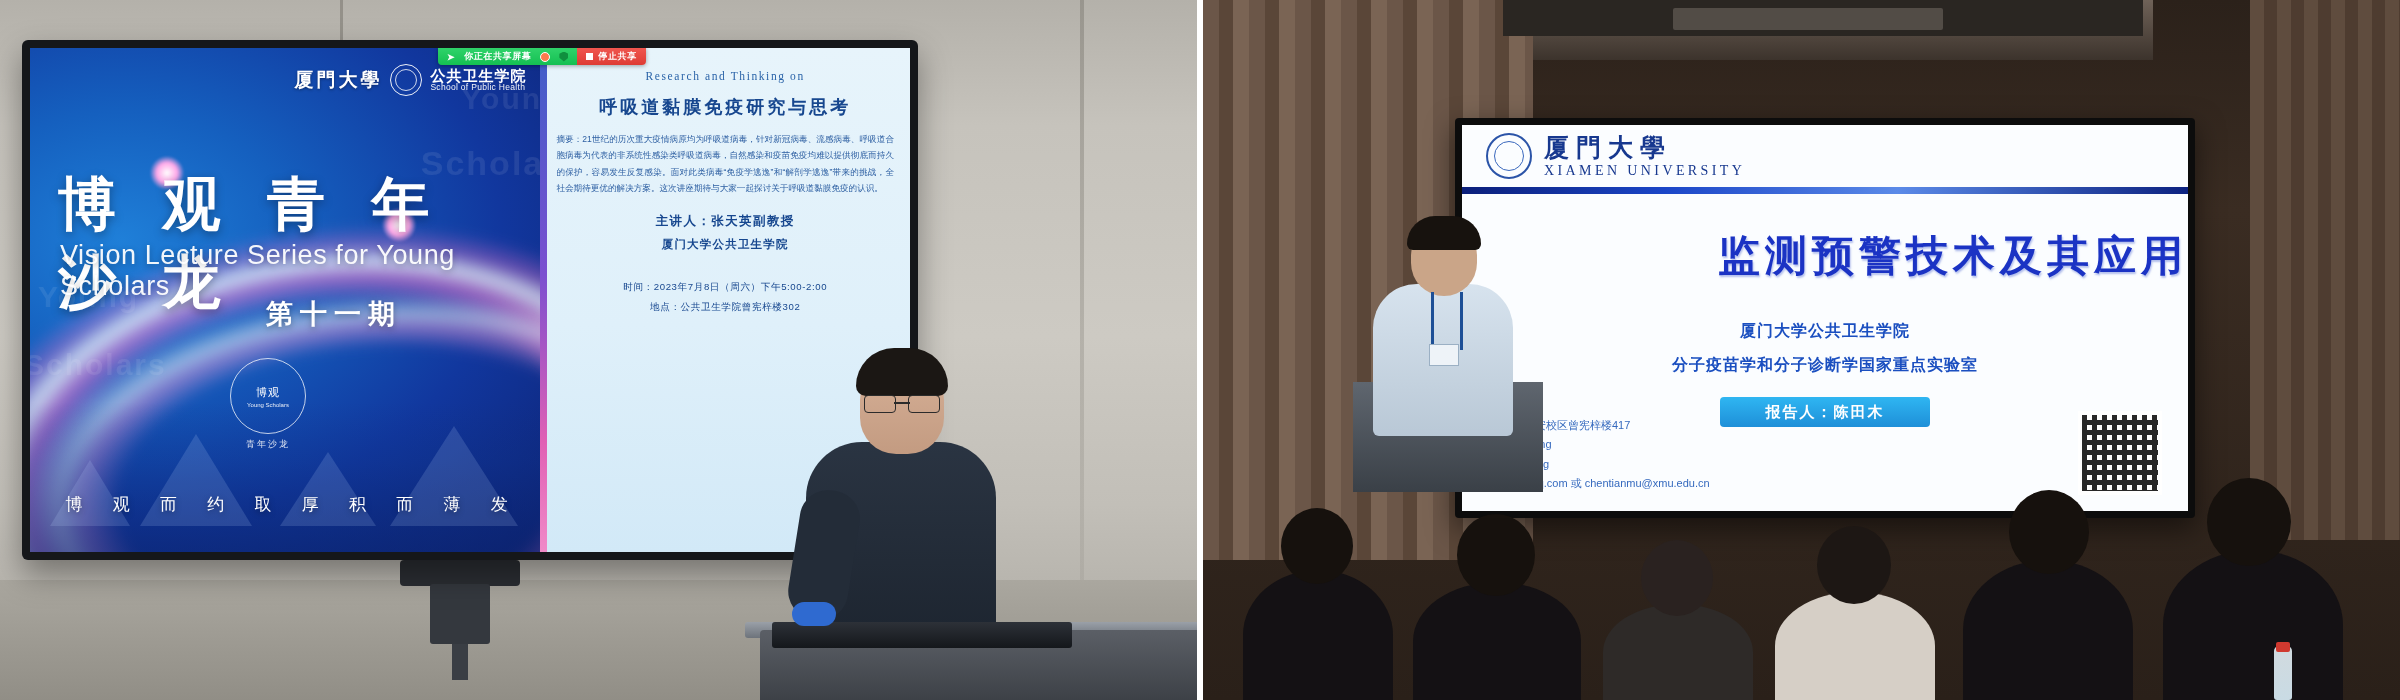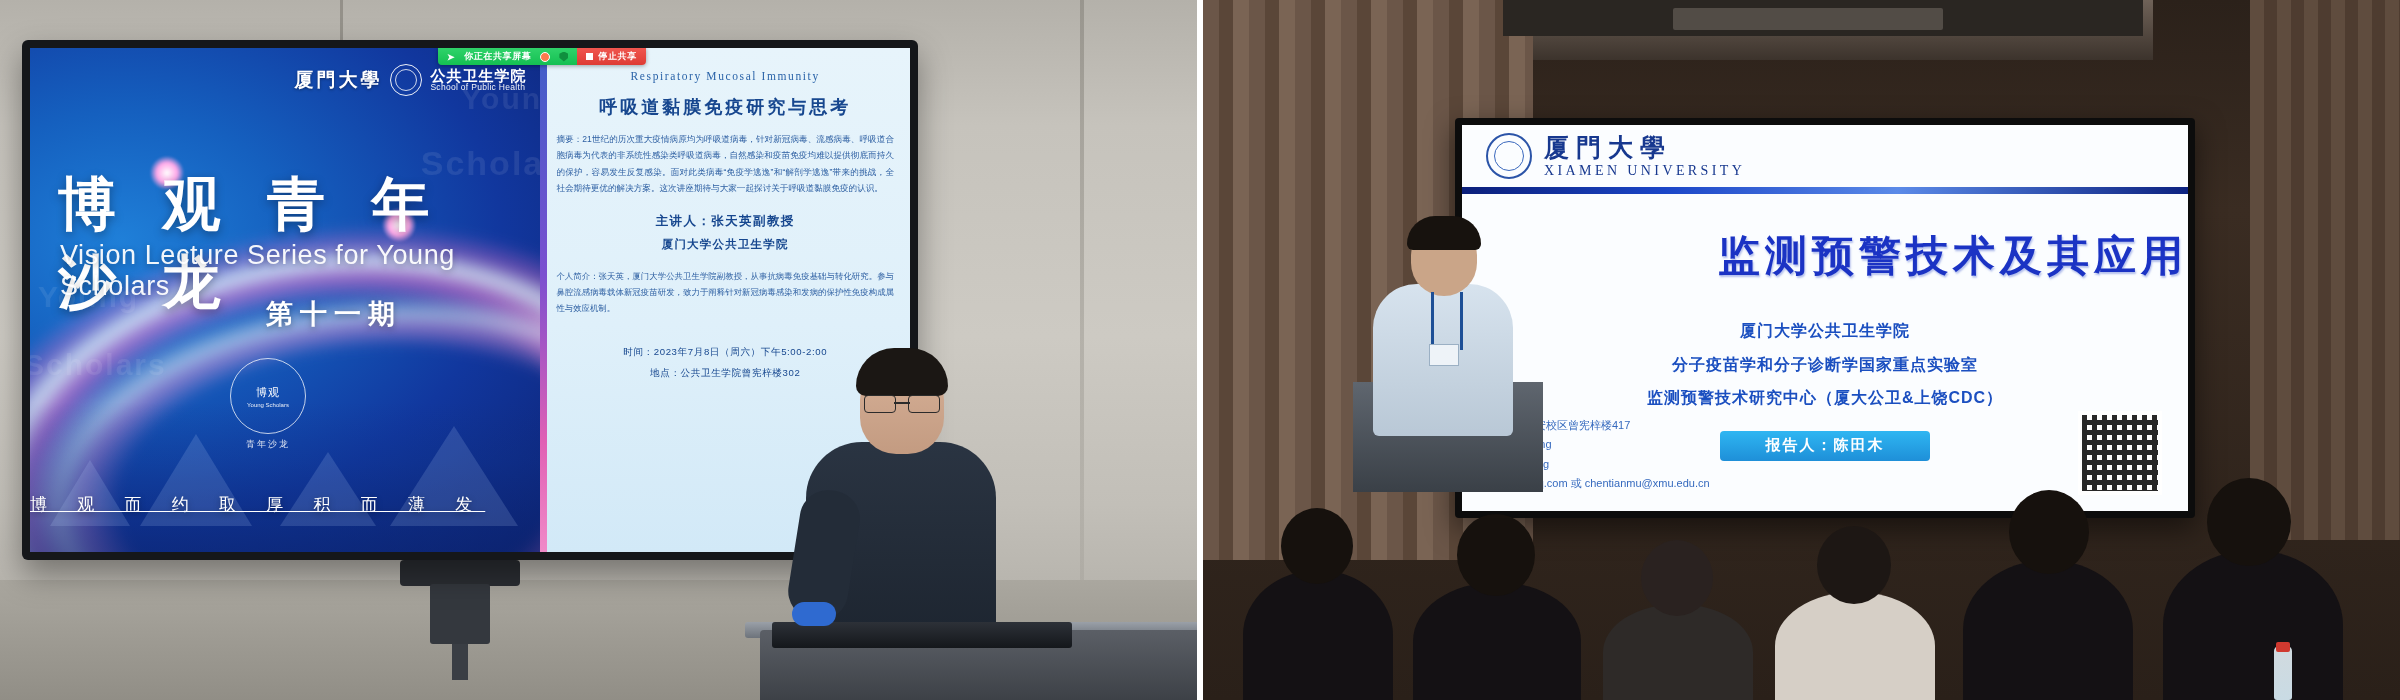--- a/index.html
+++ b/index.html
@@ -72,22 +72,22 @@
   .big-en{position:absolute;left:30px;top:192px;color:rgba(255,255,255,.94);font-size:27px;
     letter-spacing:.6px;text-shadow:0 2px 6px rgba(0,0,0,.3);}
   .issue{position:absolute;left:236px;top:248px;color:#fff;font-size:27px;font-weight:700;
     letter-spacing:7px;font-family:"Liberation Serif",serif;text-shadow:0 2px 6px rgba(0,0,0,.35);}
   .badge{position:absolute;left:200px;top:310px;width:74px;height:74px;border-radius:50%;
     border:1.5px solid rgba(255,255,255,.75);display:flex;flex-direction:column;
     align-items:center;justify-content:center;color:#fff;}
   .badge-cn{font-size:11px;letter-spacing:1px;font-family:"Liberation Serif",serif;}
   .badge-en{font-size:6px;opacity:.9;margin-top:2px;}
   .badge-sub{position:absolute;left:196px;top:390px;width:84px;text-align:center;color:rgba(255,255,255,.85);font-size:9px;letter-spacing:2px;}
-  .slogan{position:absolute;left:0;right:0;bottom:36px;text-align:left;color:#fff;font-size:17px;
-    letter-spacing:13px;font-family:"Liberation Serif",serif;text-shadow:0 2px 6px rgba(0,0,0,.4);text-decoration:underline;}
+  .slogan{position:absolute;left:16px;right:0;bottom:36px;text-align:center;color:#fff;font-size:17px;
+    letter-spacing:13px;font-family:"Liberation Serif",serif;text-shadow:0 2px 6px rgba(0,0,0,.4);}
 
   
   .slide-right{position:relative;width:42%;height:100%;
     background:linear-gradient(180deg,#e7f4fb 0%,#dff0fa 55%,#d2e9f7 100%);
     color:#1d4f96;padding:18px 16px 0 16px;box-sizing:border-box;}
   .edge{position:absolute;left:0;top:0;width:7px;height:100%;
     background:linear-gradient(180deg,#3f5fc8,#7b4fd0 45%,#e060b4 78%,#f08ac8);}
   .en-title{text-align:center;font-family:"Liberation Serif",serif;font-size:11.5px;
     letter-spacing:1.6px;line-height:1.8;color:#2a63a8;}
   .cn-title{text-align:center;font-family:"Liberation Serif",serif;font-size:18px;font-weight:700;
@@ -231,26 +231,25 @@
               <span class="badge-cn">博观</span>
               <span class="badge-en">Young Scholars</span>
             </div>
             <div class="badge-sub">青年沙龙</div>
 
             <div class="slogan">博 观 而 约 取    厚 积 而 薄 发</div>
           </div>
 
           <div class="slide-right">
             <div class="edge"></div>
-            <div class="en-title">Respiratory Mucosal Immunity</div>
+            <div class="en-title">Research and Thinking on</div>
             <div class="cn-title">呼吸道黏膜免疫研究与思考</div>
             <div class="abstract">摘要：21世纪的历次重大疫情病原均为呼吸道病毒，针对新冠病毒、流感病毒、呼吸道合胞病毒为代表的非系统性感染类呼吸道病毒，自然感染和疫苗免疫均难以提供彻底而持久的保护，容易发生反复感染。面对此类病毒“免疫学逃逸”和“解剖学逃逸”带来的挑战，全社会期待更优的解决方案。这次讲座期待与大家一起探讨关于呼吸道黏膜免疫的认识。</div>
             <div class="host">主讲人：张天英副教授</div>
             <div class="host2">厦门大学公共卫生学院</div>
-            <div class="bio">个人简介：张天英，厦门大学公共卫生学院副教授，从事抗病毒免疫基础与转化研究。参与鼻腔流感病毒载体新冠疫苗研发，致力于阐释针对新冠病毒感染和发病的保护性免疫构成属性与效应机制。</div>
             <div class="when">时间：2023年7月8日（周六）下午5:00-2:00</div>
             <div class="when" style="margin-top:2px;">地点：公共卫生学院曾宪梓楼302</div>
           </div>
         </div>
 
         <div class="toast">
           <div class="toast-green">
             <span class="t-cursor">➤</span>
             <span>你正在共享屏幕</span>
             <span class="t-dot"></span>
@@ -302,21 +301,20 @@
             <div class="en">XIAMEN UNIVERSITY</div>
           </span>
         </div>
         <div class="blue-rule"></div>
 
         <div class="slide2-title">监测预警技术及其应用</div>
 
         <div class="slide2-lines">
           <div>厦门大学公共卫生学院</div>
           <div>分子疫苗学和分子诊断学国家重点实验室</div>
-          <div>监测预警技术研究中心（厦大公卫&amp;上饶CDC）</div>
         </div>
 
         <div class="pres-badge">报告人：陈田木</div>
 
         <div class="contact">
           <div>厦门翔安校区曾宪梓楼417</div>
           <div>jmodelling</div>
           <div>modelling</div>
           <div>665@qq.com 或 chentianmu@xmu.edu.cn</div>
         </div>

